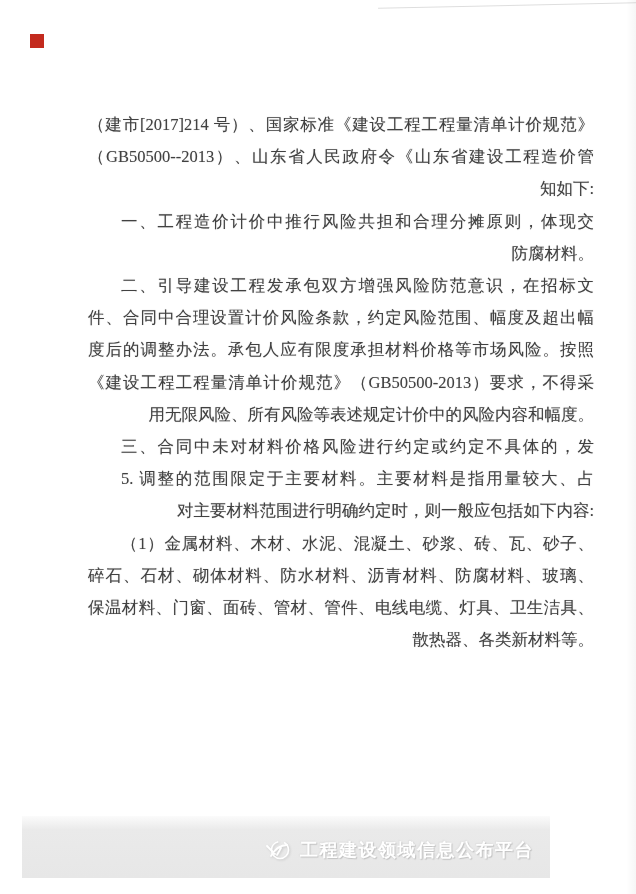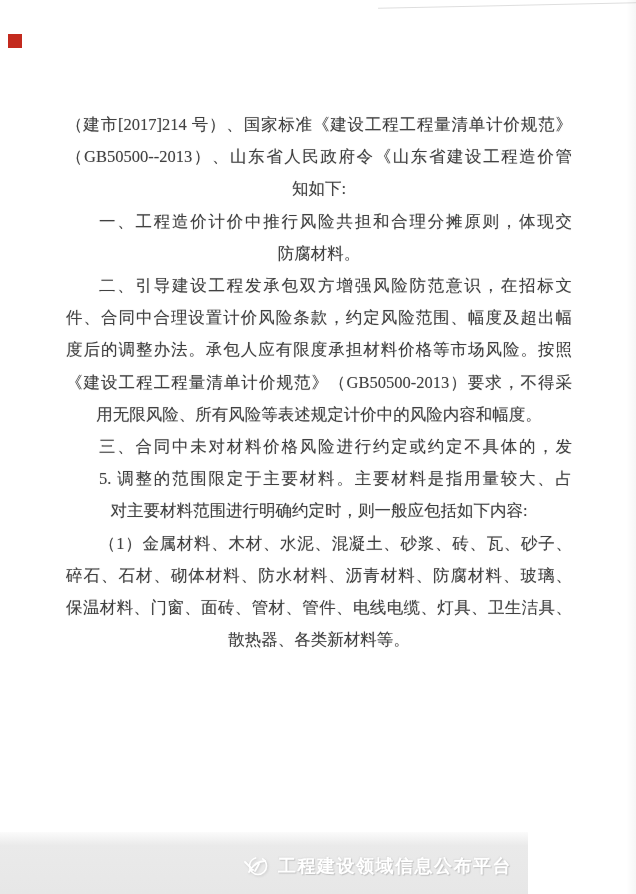--- a/index.html
+++ b/index.html
@@ -6,20 +6,21 @@
   body {
     width: 636px; height: 894px;
     background: #ffffff;
     position: relative;
     overflow: hidden;
     font-family: "Liberation Serif", "DejaVu Serif", serif;
   }
   .page {
     position: absolute; inset: 0;
     background: #ffffff;
+    margin-left: 22px;
   }
   
   .top-scan-line {
     position: absolute; top: 5px; right: -4px;
     width: 262px; height: 1px;
     background: #dedede;
     transform: rotate(-1.2deg);
   }
   .right-edge-shade {
     position: absolute; top: 0; right: 0;
@@ -37,25 +38,25 @@
     background: #c32a1e;
   }
   .doc-text {
     position: absolute; left: 66px; top: 109px;
     width: 506px;
     font-size: 16.5px;
     line-height: 32.2px;
     color: #414141;
     text-shadow: 0 0 1px rgba(70,70,70,0.35);
   }
-  .line { width: 100%; text-align: center; }
+  .line { width: 100%; text-align: right; }
   .line.justify { text-align: justify; text-align-last: justify; }
   .line.indent { text-indent: 33px; }
   .footer-band {
-    position: absolute; left: 0; bottom: 0;
+    position: absolute; left: 0; bottom: 16px;
     width: 528px; height: 62px;
     background: linear-gradient(to bottom, #fbfbfb 0%, #eaeaea 22%, #e7e7e7 100%);
   }
   .watermark {
     position: absolute; right: 16px; bottom: 15px;
     display: flex; align-items: center; gap: 8px;
   }
   .watermark-logo {
     width: 27px; height: 27px;
     filter: drop-shadow(1px 1px 1px #c9c9c9);

